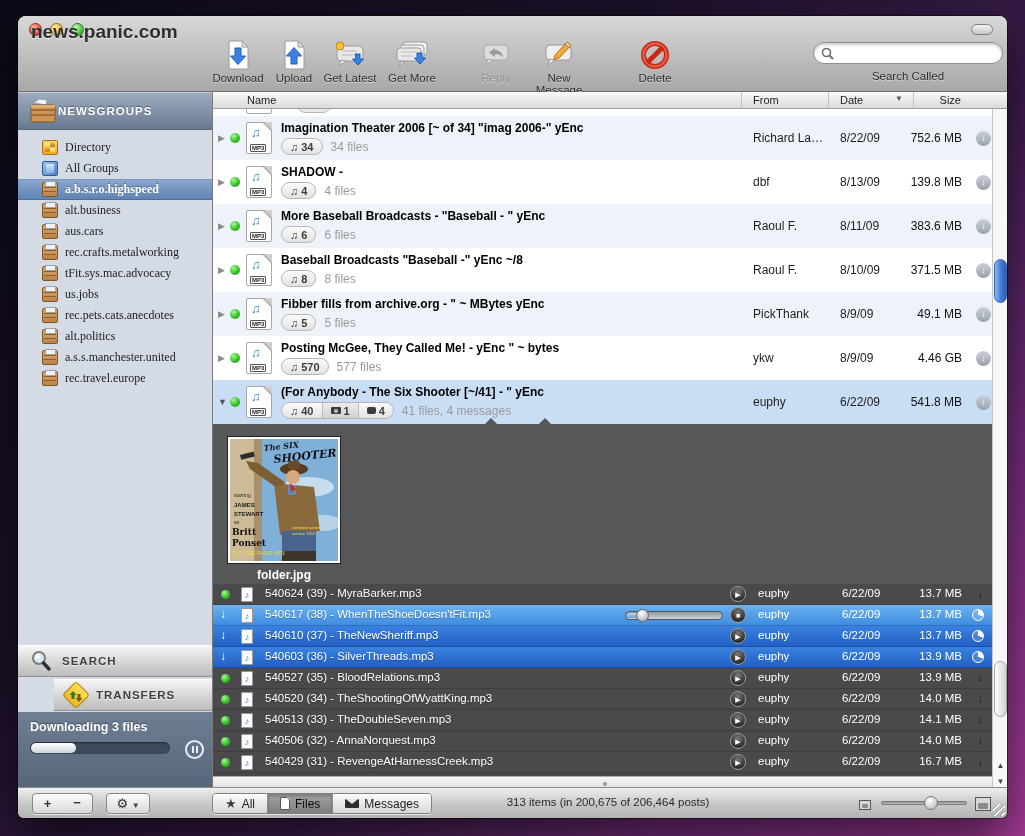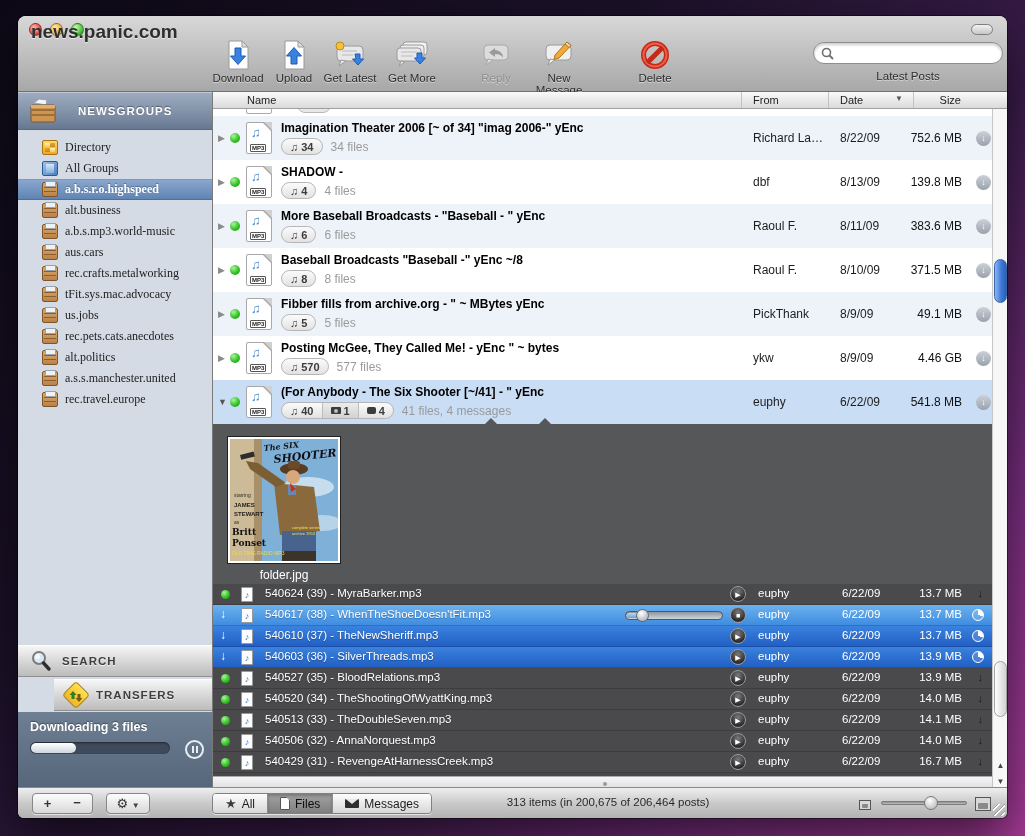--- a/index.html
+++ b/index.html
@@ -42,21 +42,21 @@
   .searchwrap { position:absolute; top:26px; left:795px; width:190px; }
   .searchfield { width:190px; height:22px; border-radius:12px; border:1px solid #8e8e8e;
     background:#fff; box-shadow:inset 0 2px 3px rgba(0,0,0,.2); position:relative; }
   .searchfield svg { position:absolute; left:7px; top:4px; }
   .search-lbl { margin-top:6px; text-align:center; font-size:11.5px; color:#2c2c2c;
     text-shadow:0 1px 0 rgba(255,255,255,.5); }
 
   
   .sidebar { position:absolute; left:0; top:76px; width:195px; height:698px;
     background:#d4dbe5; border-right:1px solid #7a7a7a; overflow:hidden; }
-  .sb-header { height:38px; display:flex; align-items:center; gap:20px; padding-left:10px;
+  .sb-header { height:38px; display:flex; align-items:center; gap:0; padding-left:10px;
     background:linear-gradient(#9fadc1,#73849c 80%,#66788f);
     border-bottom:1px solid #5a6b80; box-shadow:inset 0 1px 0 rgba(255,255,255,.35); }
   .sb-header .txt { color:#fff; font-size:11.5px; font-weight:bold; letter-spacing:1px;
     text-shadow:0 -1px 1px rgba(0,0,0,.4); }
   .sb-items { padding-top:7px; }
   .sb-item { height:21px; display:flex; align-items:center; gap:7px; padding-left:24px;
     font-size:12px; color:#1c1c1c;font-family:Liberation Serif, serif; }
   .sb-item.selected { background:linear-gradient(#8aa7cd,#5f84b4);
     color:#fff; font-weight:bold; text-shadow:0 -1px 1px rgba(0,0,0,.35);
     border-top:1px solid #7c99c2; border-bottom:1px solid #4a6fa0; }
@@ -155,21 +155,21 @@
     text-align:center; line-height:15px; }
 
   .expanded { position:relative; height:160px; background:#565759; }
   .expanded .tri { position:absolute; top:-6px; width:0; height:0;
     border-left:6px solid transparent; border-right:6px solid transparent;
     border-bottom:6px solid #565759; }
   .thumb { position:absolute; left:14px; top:12px; width:114px; height:128px;
     background:#fff; padding:2px; border:1px solid #222; }
   .thumb svg { display:block; width:108px; height:122px; }
   .thumb-name { position:absolute; left:14px; top:144px; width:114px; text-align:center;
-    color:#fff; font-weight:normal; font-size:12px; }
+    color:#fff; font-weight:bold; font-size:12px; }
 
   .files { height:192px; background:#48484a; overflow:hidden; }
   .file-row { position:relative; height:21px; background:#4a4a4c; border-bottom:1px solid #3d3d3f;
     color:#fff; font-size:11.5px; }
   .file-row.queued { background:linear-gradient(#3b82de,#2160c4); border-bottom-color:#1b4fa8; }
   .file-row.playing { background:linear-gradient(#6cb2ee,#3f8ce0); border-bottom-color:#2f6fc0; }
   .f-dot { position:absolute; left:8px; top:6px; width:9px; height:9px; border-radius:50%;
     background:radial-gradient(circle at 35% 30%, #a8f59a, #35c227 55%, #1d8a12); }
   .f-arr { position:absolute; left:7px; top:2px; font-size:12px; font-weight:bold; color:#fff; display:none; }
   .file-row.queued .f-arr, .file-row.playing .f-arr { display:block; }
@@ -343,21 +343,21 @@
       <div class="lbl">Delete</div>
     </div>
 
     <div class="searchwrap">
       <div class="searchfield">
         <svg width="13" height="13" viewBox="0 0 13 13">
             <circle cx="5.5" cy="5.5" r="4" fill="none" stroke="#6e6e6e" stroke-width="1.6"></circle>
             <line x1="8.5" y1="8.5" x2="12" y2="12" stroke="#6e6e6e" stroke-width="1.8"></line>
           </svg>
       </div>
-      <div class="search-lbl">Latest Posts</div>
+      <div class="search-lbl">Search Called</div>
     </div>
   </div>
 
   <div class="sidebar">
     <div class="sb-header">
       <svg width="30" height="26" viewBox="0 0 30 26">
           <path d="M6 5l5-4 8 1-1 5z" fill="#f2f4f8" stroke="#9aa2ac"></path>
           <rect x="3" y="7" width="24" height="17" rx="1.5" fill="#cd9452" stroke="#7e5526"></rect>
           <line x1="4" y1="12" x2="26" y2="12" stroke="#8a5e2e" stroke-width="1.4"></line>
           <line x1="4" y1="17" x2="26" y2="17" stroke="#8a5e2e" stroke-width="1.4"></line>
@@ -374,24 +374,20 @@
     <span class="sbic ic-allgroups"></span>
     <span>All Groups</span>
   </div>
         <div class="sb-item selected">
     <span class="sbic ic-crate"></span>
     <span>a.b.s.r.o.highspeed</span>
   </div>
         <div class="sb-item">
     <span class="sbic ic-crate"></span>
     <span>alt.business</span>
-  </div>
-        <div class="sb-item">
-    <span class="sbic ic-crate"></span>
-    <span>a.b.s.mp3.world-music</span>
   </div>
         <div class="sb-item">
     <span class="sbic ic-crate"></span>
     <span>aus.cars</span>
   </div>
         <div class="sb-item">
     <span class="sbic ic-crate"></span>
     <span>rec.crafts.metalworking</span>
   </div>
         <div class="sb-item">

